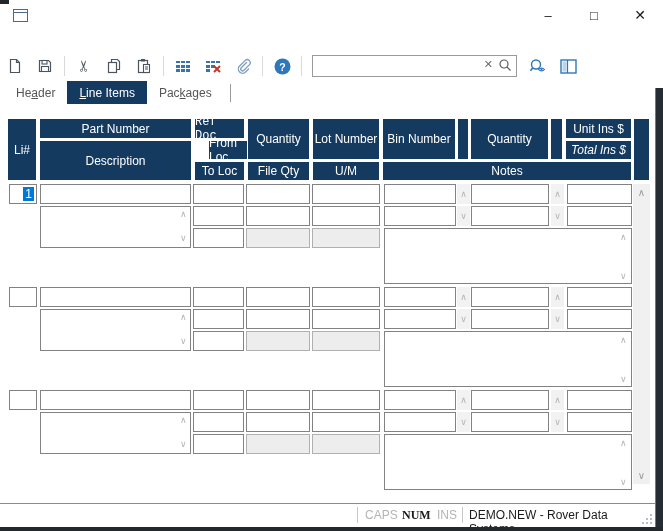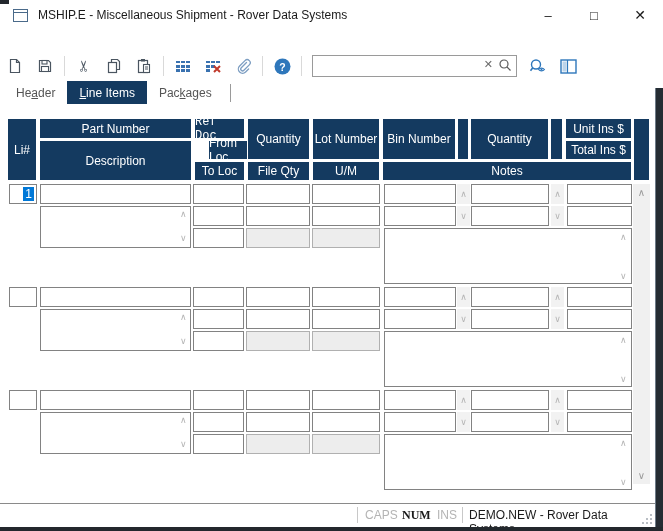--- a/index.html
+++ b/index.html
@@ -81,21 +81,20 @@
   .grip i{position:absolute;width:2px;height:2px;background:#b9bec4;}
   svg{display:block;}
 </style>
 </head>
 <body>
 
 <div class="app">
 
   <div class="titlebar">
     <div class="win-icon"></div>
-    <div class="title-text">MSHIP.E - Miscellaneous Shipment - Rover Data Systems</div>
     <div class="win-controls">
       <div class="win-btn">–</div>
       <div class="win-btn">□</div>
       <div class="win-btn close">✕</div>
     </div>
   </div>
 
 
   <div class="toolbar">
     <div class="tbtn">
@@ -212,21 +211,21 @@
     <div class="hcell" style="left:194px;top:161px;width:51px;height:20px;">To Loc</div>
     <div class="hcell" style="left:247px;top:118px;width:63px;height:42px;">Quantity</div>
     <div class="hcell" style="left:247px;top:161px;width:63px;height:20px;">File Qty</div>
     <div class="hcell" style="left:312px;top:118px;width:68px;height:42px;">Lot Number</div>
     <div class="hcell" style="left:312px;top:161px;width:68px;height:20px;">U/M</div>
     <div class="hcell" style="left:382px;top:118px;width:74px;height:42px;">Bin Number</div>
     <div class="hcell" style="left:457px;top:118px;width:12px;height:42px;"></div>
     <div class="hcell" style="left:470px;top:118px;width:79px;height:42px;">Quantity</div>
     <div class="hcell" style="left:550px;top:118px;width:13px;height:42px;"></div>
     <div class="hcell" style="left:565px;top:118px;width:67px;height:21px;">Unit Ins $</div>
-    <div class="hcell" style="left:565px;top:140px;width:67px;height:20px;">Total Ins $</div>
+    <div class="hcell" style="left:565px;top:140px;width:67px;height:20px;font-style:italic;">Total Ins $</div>
     <div class="hcell" style="left:382px;top:161px;width:250px;height:20px;">Notes</div>
     <div class="hcell" style="left:633px;top:118px;width:17px;height:63px;"></div>
   </div>
 
   <div>
       <div class="group g0">
     <div class="libox">
           <span class="li-val sel">1</span>
         </div>
     <input class="fld r1 f-part" style="">

